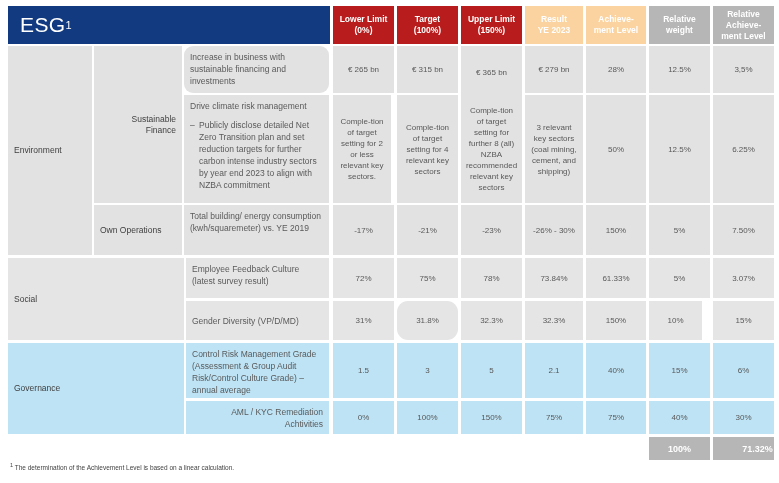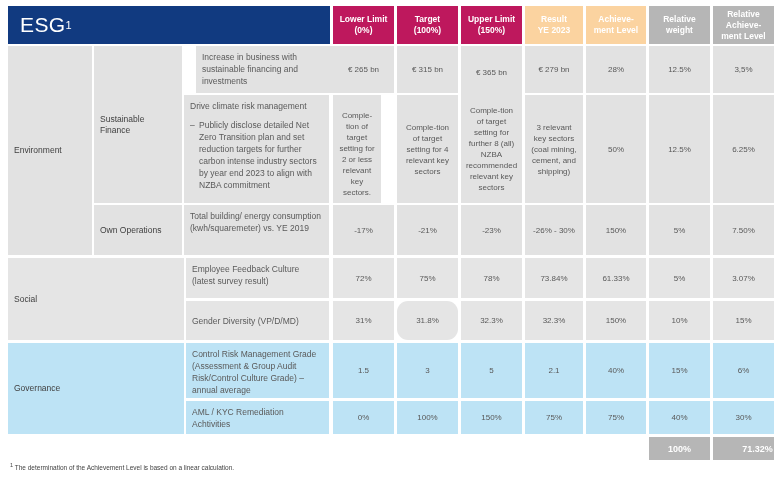--- a/index.html
+++ b/index.html
@@ -27,35 +27,35 @@
   }
 
   
   .hdr {
     position: absolute; top: 6px; height: 38px;
     display: flex; align-items: center; justify-content: center;
     text-align: center; color: #ffffff;
     font-size: 8.5px; font-weight: bold; line-height: 11px;
     padding: 2px;
   }
-  .hdr.blue   { background: #be185d; }
+  .hdr.blue   { background: #b91c1c; }
   .hdr.orange { background: #fbd3a0; }
   .hdr.grey   { background: #b6b6b6; }
 
   
   .cell {
     position: absolute;
     display: flex;
     font-size: 8px; line-height: 11px;
     color: #595959;
     padding: 5px 6px;
     overflow: hidden;
   }
   .cell.center { align-items: center; justify-content: center; text-align: center; }
-  .cell.left-mid { align-items: center; justify-content: flex-start; text-align: left; }
+  .cell.left-mid { align-items: center; justify-content: flex-start; text-align: right; }
   .cell.left-top { align-items: flex-start; justify-content: flex-start; text-align: left; }
 
   .bg-grey-dark  { background: #e2e2e2; }
   .bg-grey-light { background: #e5e5e5; }
   .bg-blue       { background: #bde3f5; }
 
   .cat-label { font-size: 8.5px; color: #3f3f3f; }
   .desc      { font-size: 8.5px; color: #5a5a5a; line-height: 12px; }
 
   .total-cell {
@@ -126,21 +126,21 @@
     <span class="cat-label">Governance</span>
   </div>
 
   <div class="cell left-mid bg-grey-dark" style="left:94px; top:46px; width:88px; height:157px;">
     <span class="cat-label">Sustainable Finance</span>
   </div>
   <div class="cell left-mid bg-grey-dark" style="left:94px; top:205px; width:88px; height:50px;">
     <span class="cat-label">Own Operations</span>
   </div>
 
-  <div class="cell left-top bg-grey-dark" style="left:196px; top:46px; width:145px; height:47px;">
+  <div class="cell left-top bg-grey-dark" style="left:184px; top:46px; width:145px; height:47px;border-radius:9px;">
     <span class="desc">Increase in business with sustainable financing and investments</span>
   </div>
   <div class="cell center bg-grey-dark" style="left:333px; top:46px; width:61px; height:47px;">
       <span>€ 265 bn</span>
     </div>
   <div class="cell center bg-grey-dark" style="left:397px; top:46px; width:61px; height:47px;">
       <span>€ 315 bn</span>
     </div>
   <div class="cell center bg-grey-dark" style="left:461px; top:46px; width:61px; height:53px;">
       <span>€ 365 bn</span>
@@ -158,21 +158,21 @@
       <span>3,5%</span>
     </div>
 
   <div class="cell left-top bg-grey-dark" style="left:184px; top:95px; width:145px; height:108px; flex-direction:column;">
     <span class="desc">Drive climate risk management</span>
     <div class="bullet-wrap">
       <span class="bullet-dash desc">–</span>
       <span class="bullet-txt desc">Publicly disclose detailed Net Zero Transition plan and set reduction targets for further carbon intense industry sectors by year end 2023 to align with NZBA commitment</span>
     </div>
   </div>
-  <div class="cell center bg-grey-dark" style="left:333px; top:95px; width:48px; height:108px;align-items:flex-end;">
+  <div class="cell center bg-grey-dark" style="left:333px; top:95px; width:58px; height:108px;">
       <span>Comple-tion of target setting for 2 or less relevant key sectors.</span>
     </div>
   <div class="cell center bg-grey-dark" style="left:397px; top:95px; width:61px; height:108px;">
       <span>Comple-tion of target setting for  4 relevant key sectors</span>
     </div>
   <div class="cell center bg-grey-dark" style="left:461px; top:95px; width:61px; height:108px;">
       <span>Comple-tion of target setting for further 8 (all) NZBA recommended relevant key sectors</span>
     </div>
   <div class="cell center bg-grey-dark" style="left:525px; top:95px; width:58px; height:108px;">
       <span>3 relevant key sectors (coal mining, cement, and shipping)</span>
@@ -248,21 +248,21 @@
     </div>
   <div class="cell center bg-grey-light" style="left:461px; top:301px; width:61px; height:39px;">
       <span>32.3%</span>
     </div>
   <div class="cell center bg-grey-light" style="left:525px; top:301px; width:58px; height:39px;">
       <span>32.3%</span>
     </div>
   <div class="cell center bg-grey-light" style="left:586px; top:301px; width:60px; height:39px;">
       <span>150%</span>
     </div>
-  <div class="cell center bg-grey-light" style="left:649px; top:301px; width:61px; height:39px;">
+  <div class="cell center bg-grey-light" style="left:649px; top:301px; width:53px; height:39px;">
       <span>10%</span>
     </div>
   <div class="cell center bg-grey-light" style="left:713px; top:301px; width:61px; height:39px;">
       <span>15%</span>
     </div>
 
   <div class="cell left-top bg-blue" style="left:186px; top:343px; width:143px; height:55px;">
     <span class="desc">Control Risk Management Grade (Assessment &amp; Group Audit Risk/Control Culture Grade) – annual average</span>
   </div>
   <div class="cell center bg-blue" style="left:333px; top:343px; width:61px; height:55px;">

